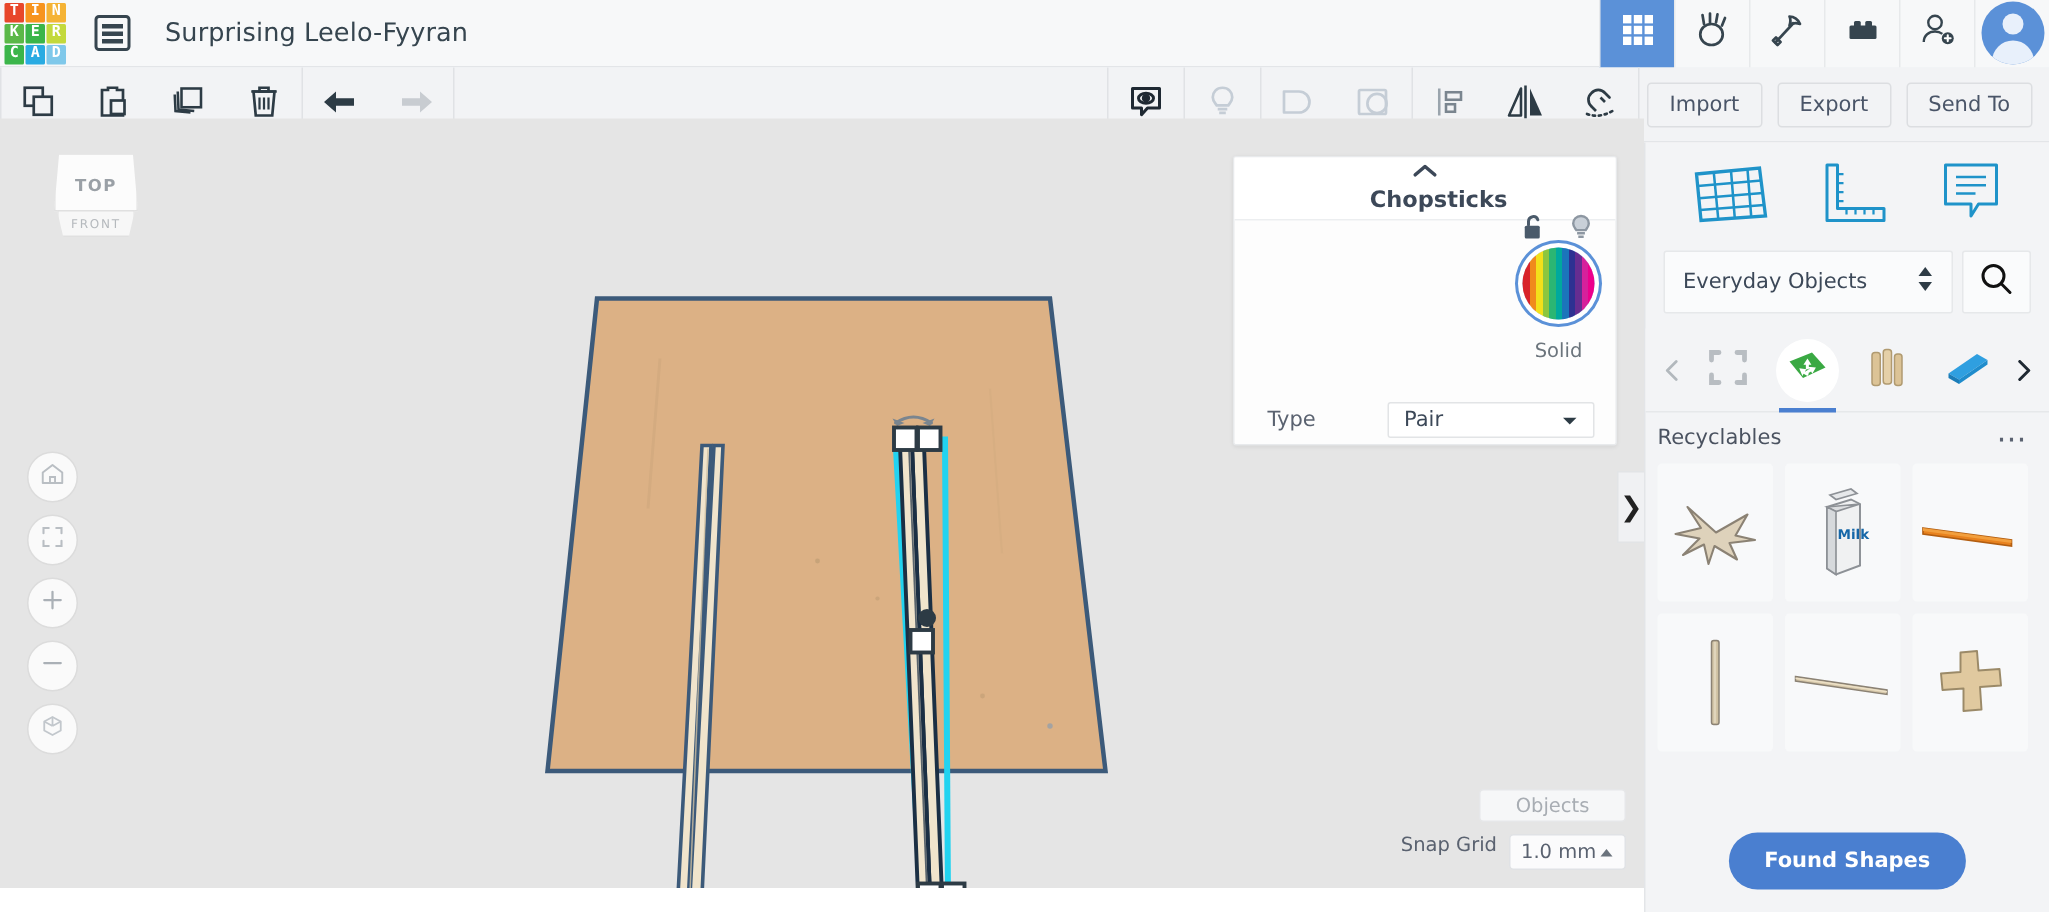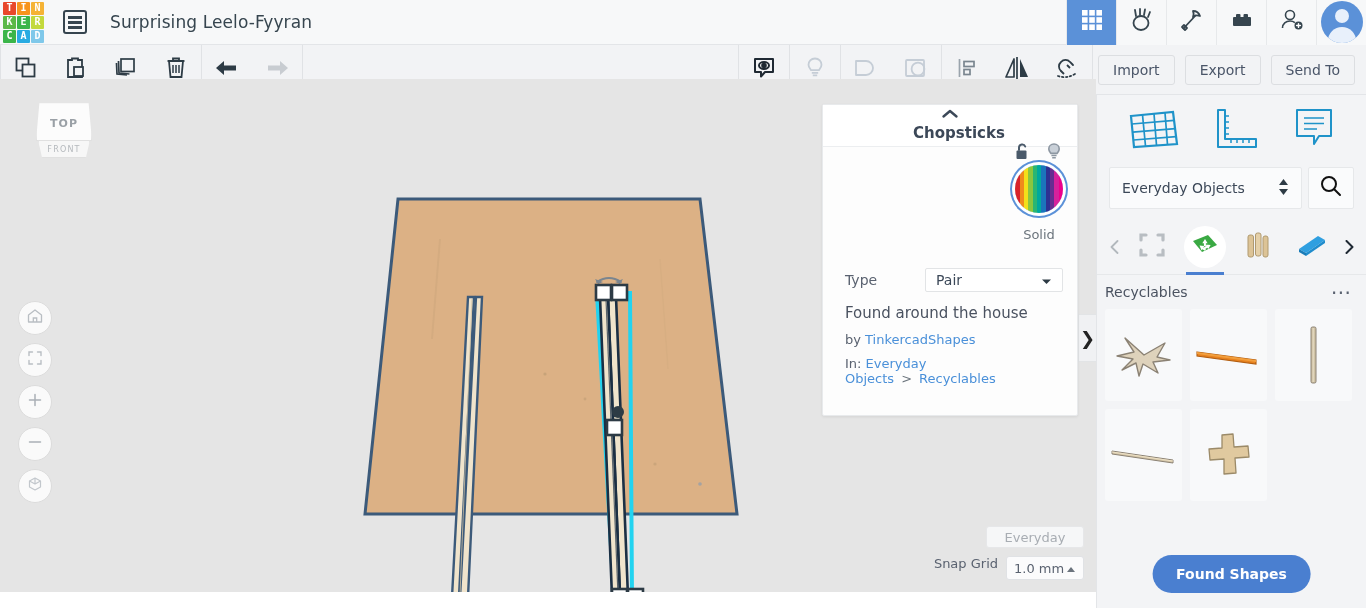--- a/index.html
+++ b/index.html
@@ -537,21 +537,21 @@
           <svg width="18" height="18" viewBox="0 0 18 18" fill="none" stroke="#c2c7cc" stroke-width="1.2">
             <path d="M9 3 L14.5 6 V12 L9 15 L3.5 12 V6 z" stroke-linejoin="round"></path>
             <path d="M9 3 L9 9 M9 9 L3.5 6 M9 9 L14.5 6"></path>
           </svg>
         </span>
       </div>
     </div>
 
     <div class="collapse-tab">❯</div>
 
-    <div class="settings-btn">Everyday</div>
+    <div class="settings-btn">Objects</div>
 
     <div class="snapgrid-row">
       <span class="snapgrid-lbl">Snap Grid</span>
       <div class="snapgrid-sel">
         <span>1.0 mm</span>
         <span>
           <svg width="10" height="7" viewBox="0 0 10 7">
               <path d="M5 1 L9 6 H1 z" fill="#6b737d"></path>
             </svg>
         </span>
@@ -596,29 +596,20 @@
         <div class="type-sel">
           <span>Pair</span>
           <span>
             <svg width="11" height="7" viewBox="0 0 11 7">
                 <path d="M1 1.5 L10 1.5 L5.5 6 z" fill="#2d3b45"></path>
               </svg>
           </span>
         </div>
       </div>
 
-      <div class="panel-meta">
-        <div class="meta-title">Found around the house</div>
-        <div class="meta-line">
-          <span>by </span><span class="lnk">TinkercadShapes</span>
-        </div>
-        <div class="meta-line">
-          <span>In: </span><span class="lnk">Everyday Objects</span><span style="padding:0 7px;color:#6c757d">&gt;</span><span class="lnk">Recyclables</span>
-        </div>
-      </div>
     </div>
   </div>
 
   <div class="sidebar">
 
     <div class="sb-icons">
       <span>
         <svg width="54" height="46" viewBox="0 0 54 46" fill="none" stroke="#1f93c9" stroke-width="1.7">
           <path d="M4 10 L46 6 L50 38 L7 41 z" stroke-width="2.2"></path>
           <path d="M15.5 8.8 L18.5 40 M27 7.8 L29.5 39.3 M38 6.9 L40.5 38.7"></path>
@@ -716,20 +707,29 @@
       <span class="sb-dots">⋯</span>
     </div>
 
     <div class="sb-grid">
       <div class="sb-cell">
         <svg width="62" height="50" viewBox="0 0 62 50">
           <polygon points="31,25 52,13 44,27 57,30 40,32 45,43 30,34 26,46 23,33 9,40 20,29 4,26 21,22 12,8" fill="#ded2bb" stroke="#8b8274" stroke-width="1.4" stroke-linejoin="round"></polygon>
         </svg>
       </div>
       <div class="sb-cell">
+        <svg width="50" height="66" viewBox="0 0 50 66">
+          <polygon points="14,16 30,11 36,14 36,55 20,61 14,57" fill="#f0f1f2" stroke="#8d9196" stroke-width="1.3"></polygon>
+          <polygon points="14,16 20,19 36,14" fill="#dcdee0" stroke="#8d9196" stroke-width="1.1"></polygon>
+          <polygon points="16,8 30,4 34,7 20,11" fill="#e6e8ea" stroke="#8d9196" stroke-width="1.1"></polygon>
+          <polygon points="14,16 20,19 20,61 14,57" fill="#d6d9dc" stroke="#8d9196" stroke-width="1.1"></polygon>
+          <text x="21" y="37" font-family="DejaVu Sans, sans-serif" font-size="9" font-weight="bold" fill="#1667a8">Milk</text>
+        </svg>
+      </div>
+      <div class="sb-cell">
         <svg width="70" height="26" viewBox="0 0 70 26">
           <polygon points="3,10 62,18 62,22 3,14" fill="#e8821e" stroke="#b35e10" stroke-width="1.1"></polygon>
           <polygon points="3,10 62,18 62,20 3,12" fill="#f29f3d"></polygon>
         </svg>
       </div>
       <div class="sb-cell">
         <svg width="16" height="62" viewBox="0 0 16 62">
           <rect x="5" y="3" width="5" height="56" rx="1.5" fill="#cfc1a3" stroke="#8b8274" stroke-width="1"></rect>
           <rect x="6.5" y="4" width="1.6" height="54" fill="#e0d5bc"></rect>
         </svg>

